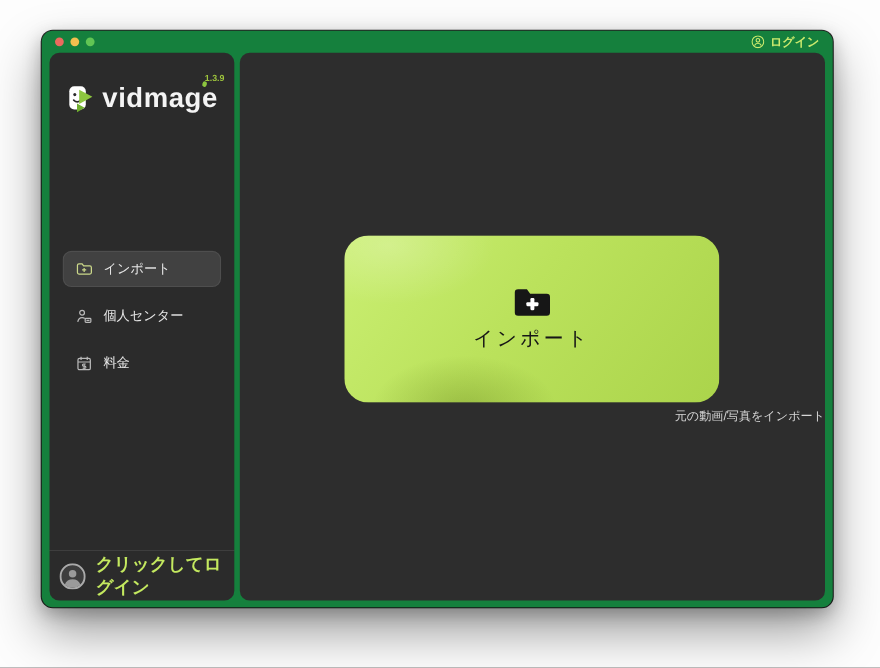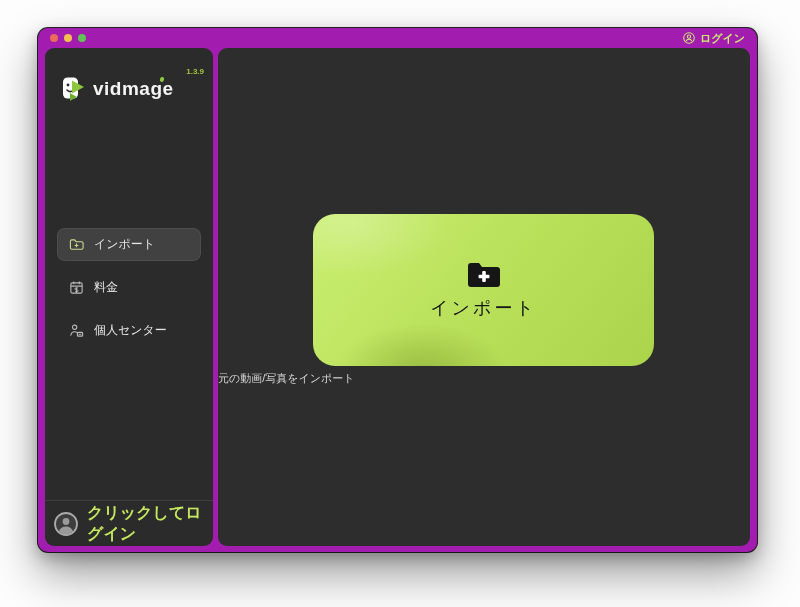--- a/index.html
+++ b/index.html
@@ -5,21 +5,21 @@
   * { margin:0; padding:0; box-sizing:border-box; }
   html,body { width:800px; height:607px; }
   body {
     background:#fdfdfd;
     font-family:"Liberation Sans","DejaVu Sans",sans-serif;
     position:relative;
     overflow:hidden;
   }
   .window {
     position:absolute; left:38px; top:28px; width:719px; height:524px;
-    background:#a21caf; border-radius:10px;
+    background:#15803d; border-radius:10px;
     box-shadow:0 0 0 1px rgba(0,0,0,.85), 0 22px 45px rgba(0,0,0,.38), 0 6px 16px rgba(0,0,0,.25);
   }
   
   .titlebar { position:absolute; top:0; left:0; right:0; height:20px; display:flex; align-items:center; padding:0 12px; }
   .traffic { display:flex; gap:6px; align-items:center; }
   .dot { width:8px; height:8px; border-radius:50%; }
   .dot.red { background:#ec6a5e; }
   .dot.yellow { background:#f4bf4f; }
   .dot.green { background:#61c554; }
   .login-btn { margin-left:auto; display:flex; align-items:center; gap:5px; font-size:11px; font-weight:bold; cursor:default; }
@@ -28,21 +28,21 @@
     position:absolute; left:7px; top:20px; width:168px; height:498px;
     background:#2b2b2b; border-radius:9px;
   }
   .main {
     position:absolute; left:180px; top:20px; width:532px; height:498px;
     background:#2d2d2d; border-radius:9px;
   }
   
   .logo-row { position:absolute; top:27px; left:17px; display:flex; align-items:center; gap:7px; }
   .brand-wrap { position:relative; }
-  .brand { color:#f4f4f4; font-size:19px; font-weight:bold; letter-spacing:.5px; }
+  .brand { color:#f4f4f4; font-size:25px; font-weight:bold; letter-spacing:.5px; }
   .brand-dot { position:absolute; top:-1px; right:10px; width:4px; height:5px; border-radius:2px; background:#8dc63f; transform:rotate(18deg); }
   .version { position:absolute; top:19px; right:9px; font-size:8px; font-weight:bold;margin-left:28px; }
   
   .menu { position:absolute; top:180px; left:12px; right:12px; display:flex; flex-direction:column; gap:10px; }
   .menu-item {
     height:33px; display:flex; align-items:center; gap:10px; padding:0 12px;
     border-radius:8px; color:#e6e6e6; font-size:12px; cursor:default;
   }
   .menu-item .mi { width:15px; height:15px; color:#b9b9b9; flex:0 0 auto; display:flex; }
   .menu-item.selected { background:#414141; box-shadow:inset 0 0 0 1px rgba(255,255,255,.07); }
@@ -61,21 +61,21 @@
     position:absolute; left:95px; top:166px; width:341px; height:152px; border-radius:22px;
     background:
       radial-gradient(120px 70px at 32% 104%, rgba(70,95,5,.28), rgba(70,95,5,0) 70%),
       radial-gradient(160px 90px at 12% 6%, rgba(255,255,255,.22), rgba(255,255,255,0) 60%),
       linear-gradient(128deg,#caef72 0%,#bbe25c 45%,#abd44b 100%);
     display:flex; flex-direction:column; align-items:center; justify-content:center; gap:6px;
     cursor:default;
   }
   .folder-icon { width:36px; height:30px; }
   .card-label { color:#161616; font-size:18px; letter-spacing:3px; }
-  .caption { position:absolute; top:323px; left:0; right:0; text-align:left; color:#d6d6d6; font-size:11px; }
+  .caption { position:absolute; top:323px; left:0; right:0; text-align:right; color:#d6d6d6; font-size:11px; }
 </style>
 </head>
 <body>
 
 <div class="window">
 
   <div class="titlebar">
     <div class="traffic">
       <span class="dot red"></span>
       <span class="dot yellow"></span>
@@ -118,37 +118,37 @@
           <svg viewBox="0 0 16 16" fill="none" stroke="currentColor" stroke-width="1.2">
             <path d="M1.5 4.5q0-1.5 1.5-1.5h3l1.5 2h6q1.5 0 1.5 1.5v5q0 1.5-1.5 1.5H3q-1.5 0-1.5-1.5z"></path>
             <path d="M8 7v4M6 9h4"></path>
           </svg>
         </span>
         <span>インポート</span>
       </div>
       <div class="menu-item">
         <span class="mi">
           <svg viewBox="0 0 16 16" fill="none" stroke="currentColor" stroke-width="1.2">
-            <rect x="2" y="3" width="12" height="11" rx="1.5"></rect>
-            <path d="M5 1.5v3M11 1.5v3M2 6.5h12"></path>
-            <path d="M9.5 8.5h-2.2q-1 0-1 1t1 1h1.4q1 0 1 1t-1 1H6.5M8 8v6" stroke-width="1"></path>
-          </svg>
-        </span>
-        <span>料金</span>
-      </div>
-      <div class="menu-item">
-        <span class="mi">
-          <svg viewBox="0 0 16 16" fill="none" stroke="currentColor" stroke-width="1.2">
             <circle cx="6" cy="4.5" r="2.3"></circle>
             <path d="M1.8 13.5c.5-2.8 2-4.2 4.2-4.2 1 0 1.9.3 2.6.9"></path>
             <rect x="9" y="10" width="5.5" height="4" rx="0.8"></rect>
             <path d="M10.2 12h3" stroke-width="1"></path>
           </svg>
         </span>
         <span>個人センター</span>
+      </div>
+      <div class="menu-item">
+        <span class="mi">
+          <svg viewBox="0 0 16 16" fill="none" stroke="currentColor" stroke-width="1.2">
+            <rect x="2" y="3" width="12" height="11" rx="1.5"></rect>
+            <path d="M5 1.5v3M11 1.5v3M2 6.5h12"></path>
+            <path d="M9.5 8.5h-2.2q-1 0-1 1t1 1h1.4q1 0 1 1t-1 1H6.5M8 8v6" stroke-width="1"></path>
+          </svg>
+        </span>
+        <span>料金</span>
       </div>
     </div>
 
     <div class="side-footer">
       <span class="avatar">
         <svg viewBox="0 0 24 24">
           <circle cx="12" cy="12" r="11" fill="#3d3d3d" stroke="#aaaaaa" stroke-width="1.8"></circle>
           <circle cx="12" cy="9.5" r="3.4" fill="#9a9a9a"></circle>
           <path d="M4.8 19.5c1.3-3.4 3.9-5 7.2-5s5.9 1.6 7.2 5a11 11 0 0 1-14.4 0z" fill="#9a9a9a"></path>
         </svg>

